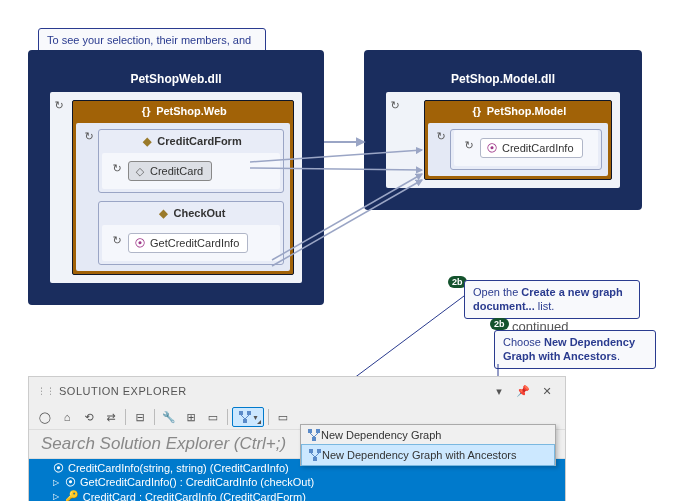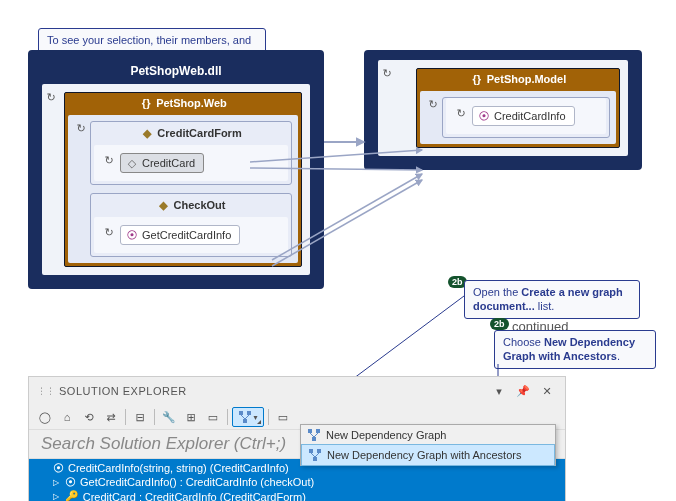--- a/index.html
+++ b/index.html
@@ -37,21 +37,21 @@
     top: 50px;
     left: 28px;
     width: 630px;
     height: 300px;
   }
   .dll-box {
     position: absolute;
     border: 2px solid #1a2d5e;
     background: #1a2d5e;
     border-radius: 4px;
-    padding: 8px;
+    padding: 16px;
   }
   .dll-header {
     color: #fff;
     text-align: center;
     font-weight: bold;
     padding: 4px 0 6px;
     font-size: 12px;
   }
   .dll-body {
     background: #f0f3f9;
@@ -202,21 +202,20 @@
     background: #f0f0f0;
     border: 1px solid #aaa;
     box-shadow: 2px 2px 4px rgba(0,0,0,0.2);
     font-size: 11px;
     z-index: 10;
   }
   .context-row {
     padding: 3px 12px 3px 6px;
     display: flex;
     align-items: center;
-    gap: 5px;
     color: #333;
   }
   .context-row.sel {
     background: #cce8ff;
     border: 1px solid #7ab8e0;
     margin: -1px 0;
   }
   svg.connector {
     position: absolute;
     top: 50px;
@@ -276,20 +275,21 @@
                 </div>
               </div>
             </div>
           </div>
         </div>
       </div>
     </div>
   </div>
 
   <div class="dll-box" style="left:336px;top:0;width:278px;">
+    <div class="dll-header">PetShop.Model.dll</div>
     <div class="dll-body">
       <span class="mini-icon" style="position:absolute;left:2px;top:6px;color:#555;">↻</span>
       <div class="ns-box" style="margin-left:32px;">
         <div class="ns-header">
           <span class="mini-icon">{}</span><span>PetShop.Model</span>
         </div>
         <div class="ns-body">
           <span class="mini-icon" style="color:#555;position:absolute;">↻</span>
           <div style="margin-left:16px;">
             <div class="class-box">

